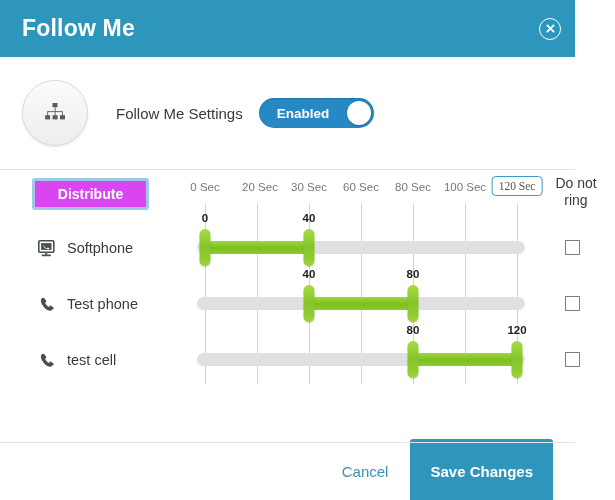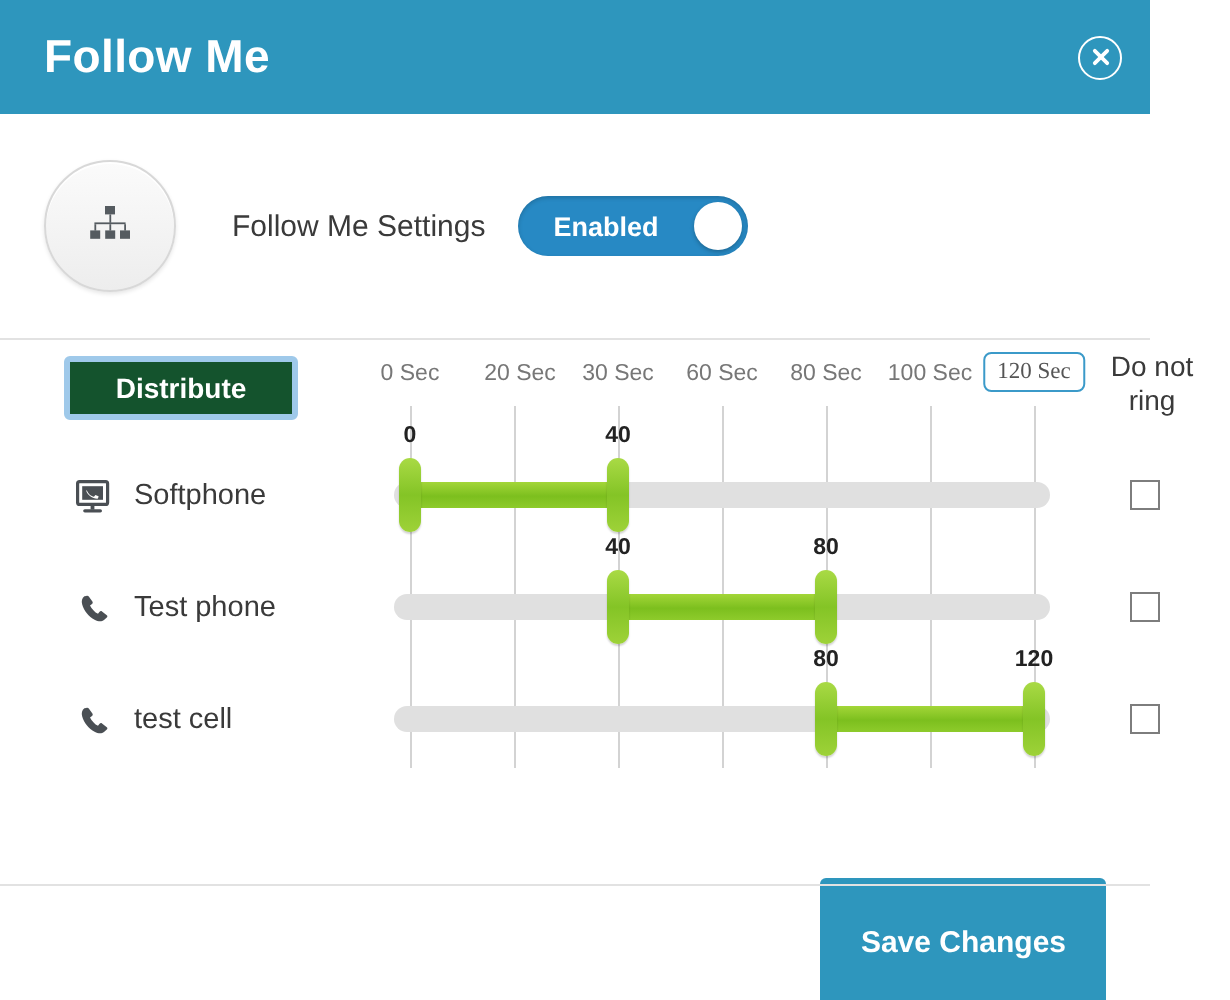--- a/index.html
+++ b/index.html
@@ -98,21 +98,21 @@
     padding: 0;
     border-bottom: 1px solid #e2e2e2;
   }
 
   
   .left-col { position: absolute; left: 32px; top: 0; width: 160px; }
   .distribute-btn {
     position: absolute;
     left: 0; top: 8px;
     width: 117px; height: 32px;
-    background: #14532d;
+    background: #d946ef;
     border: 3px solid #9fc9ea;
     border-radius: 3px;
     color: #ffffff;
     font-size: 14px; font-weight: bold;
     display: flex; align-items: center; justify-content: center;
     cursor: pointer;
   }
   .row-label {
     position: absolute;
     left: 4px;
@@ -353,16 +353,17 @@
           <div class="handle-value" style="left: 517px;">120</div>
         </div>
       </div>
 
   <div class="checkbox" style="top: 70px;"></div>
       <div class="checkbox" style="top: 126px;"></div>
       <div class="checkbox" style="top: 182px;"></div>
     </div>
 
   <div class="footer">
+    <div class="cancel-btn">Cancel</div>
     <button class="save-btn">Save Changes</button>
   </div>
 
 </div>
 
 </body></html>

